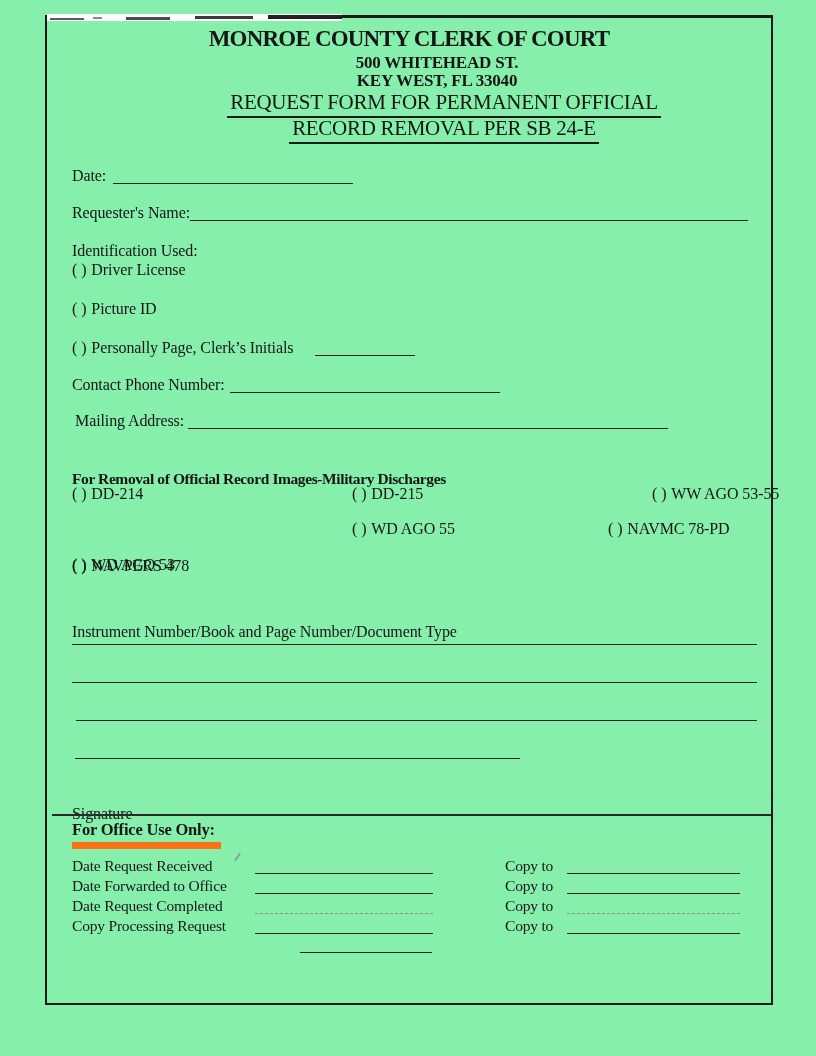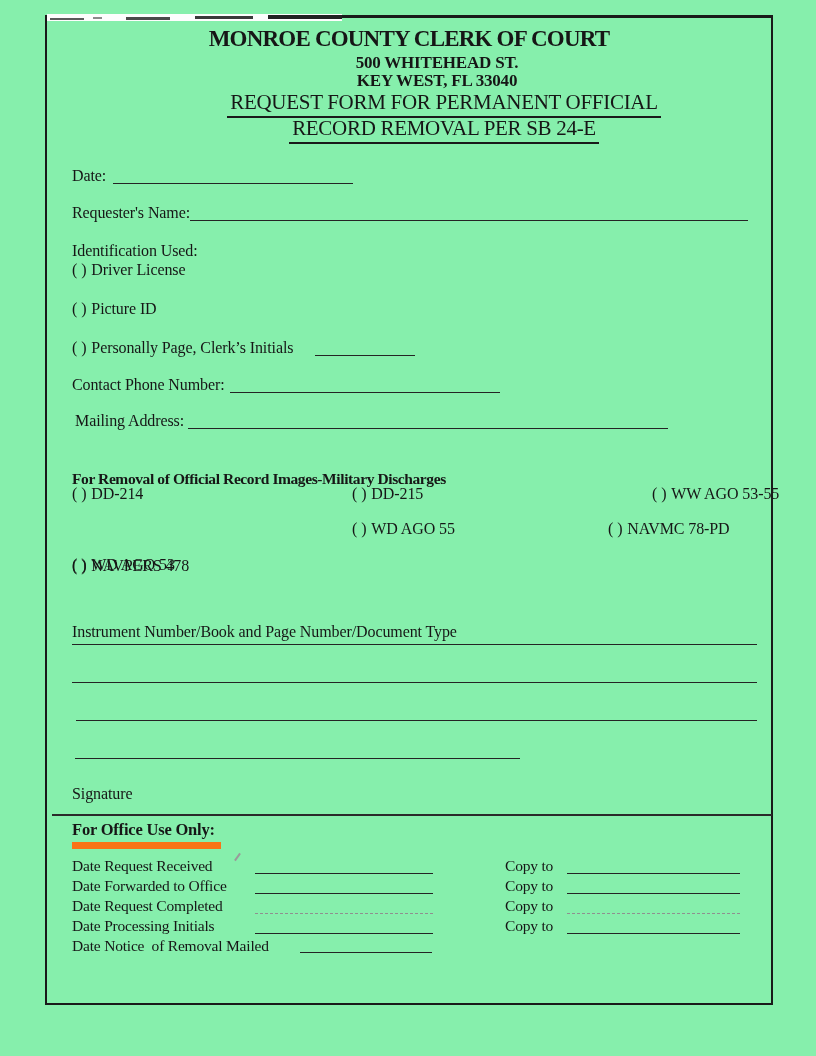--- a/index.html
+++ b/index.html
@@ -104,30 +104,29 @@
   <div class="t body-txt" style="left:72px;top:557px;">
     <span class="cb">( )</span><span>NAVPERS 478</span>
   </div>
 
   <div class="t body-txt" style="left:72px;top:598px;margin-top:25px;">Instrument Number/Book and Page Number/Document Type</div>
   <div class="ln" style="left:72px;top:644px;width:685px;"></div>
   <div class="ln" style="left:72px;top:682px;width:685px;"></div>
   <div class="ln" style="left:76px;top:720px;width:681px;"></div>
 
   <div class="ln" style="left:75px;top:758px;width:445px;"></div>
-  <div class="t body-txt" style="left:72px;top:785px;">Signature</div>
+  <div class="t body-txt" style="left:72px;top:805px;">Signature</div>
 
   <div class="sep" style="left:52px;top:814px;width:720px;"></div>
   <div class="t office-head" style="left:72px;top:820px;">For Office Use Only:</div>
 
   <div class="t office-label" style="left:72px;top:857px;">Date Request Received</div>
   <div class="t office-label" style="left:72px;top:877px;">Date Forwarded to Office</div>
   <div class="t office-label" style="left:72px;top:897px;">Date Request Completed</div>
-  <div class="t office-label" style="left:72px;top:917px;">Date Processing Initials</div>
-  <div class="t office-label" style="left:72px;top:937px;">Date Notice  of Removal Mailed</div>
+  <div class="t office-label" style="left:72px;top:917px;">Copy Processing Request</div>
 
   <div class="ln thin" style="left:255px;top:873px;width:178px;"></div>
   <div class="ln thin" style="left:255px;top:893px;width:178px;"></div>
   <div class="ln dash" style="left:255px;top:913px;width:178px;"></div>
   <div class="ln thin" style="left:255px;top:933px;width:178px;"></div>
   <div class="ln thin" style="left:300px;top:952px;width:132px;"></div>
 
   <div class="t office-label" style="left:505px;top:857px;">Copy to</div>
   <div class="t office-label" style="left:505px;top:877px;">Copy to</div>
   <div class="t office-label" style="left:505px;top:897px;">Copy to</div>

